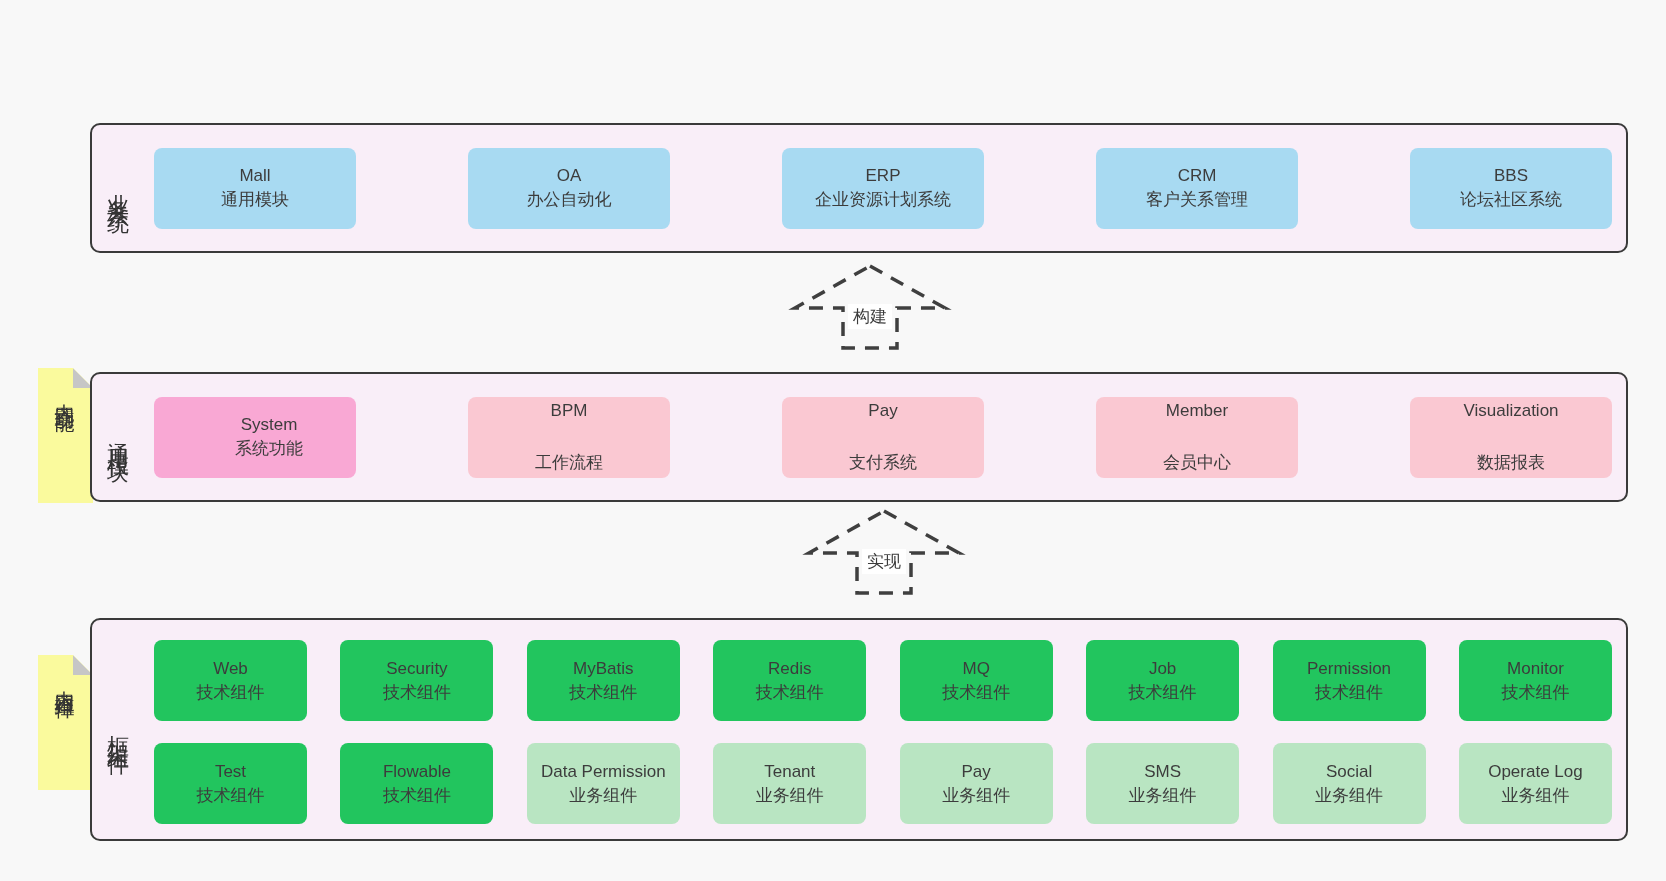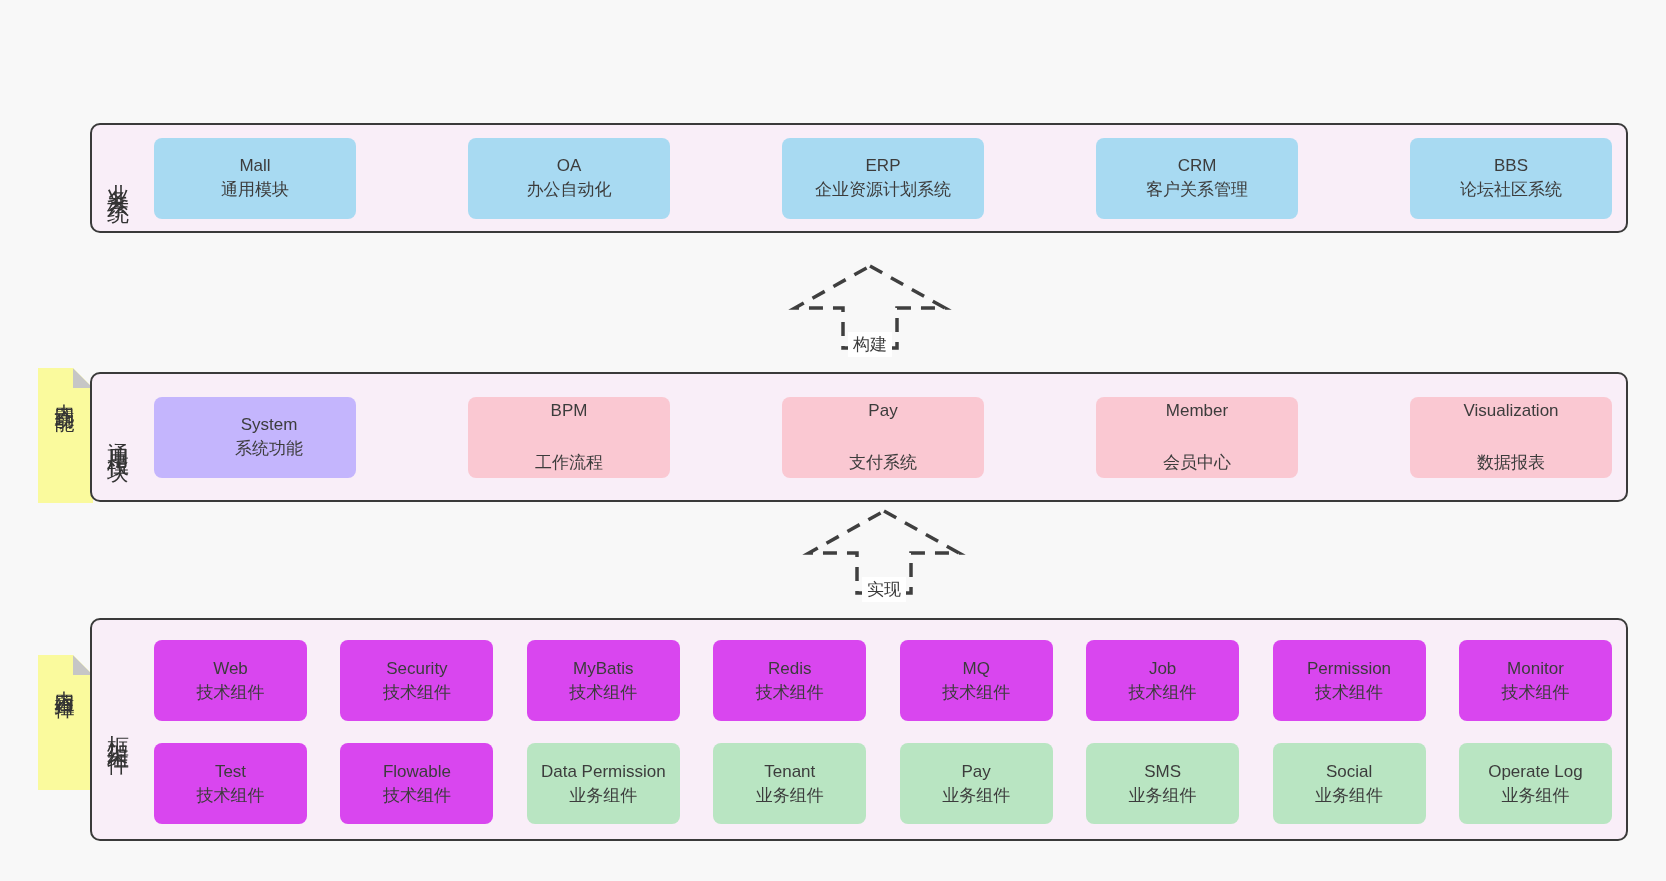--- a/index.html
+++ b/index.html
@@ -17,21 +17,21 @@
   
   .band{
     position:absolute;
     left:90px;width:1538px;
     background:#f9eef8;
     border:2px solid #3a3a3a;
     border-radius:10px;
     box-sizing:border-box;
     z-index:2;
   }
-  .band-business{top:123px;height:110px;}
+  .band-business{top:123px;height:130px;}
   .band-modules{top:372px;height:130px;}
   .band-framework{top:618px;height:223px;}
   .band-label{
     position:absolute;left:11px;top:50%;
     transform:translateY(-50%);
     writing-mode:vertical-rl;text-orientation:upright;
     font-size:22px;letter-spacing:6px;color:#333;
     white-space:nowrap;
   }
   .boxes-row{
@@ -50,39 +50,38 @@
     display:flex;flex-direction:column;
     align-items:center;justify-content:center;
     text-align:center;
     height:81px;border-radius:8px;
     font-size:17px;line-height:24px;
     box-sizing:border-box;padding:2px 8px;
   }
   .box-wide{flex:0 0 202px;}
   .box-narrow{flex:0 0 153px;}
   .box-blue{background:#a8daf2;}
-  .box-red{background:#c4b5fd;padding-left:36px;}
+  .box-red{background:#f9a8d4;padding-left:36px;}
   .box-pink{background:#fac8d2;gap:28px;}
-  .box-green-dark{background:#d946ef;}
+  .box-green-dark{background:#22c55e;}
   .box-green-light{background:#b9e5c2;}
   
   .arrow{
     position:absolute;width:170px;height:92px;z-index:1;
   }
   .arrow-build{left:785px;top:260px;}
   .arrow-implement{left:799px;top:505px;}
   .arrow svg{position:absolute;left:0;top:0;}
   .arrow-label{
     position:absolute;left:50%;top:44px;
     transform:translateX(-50%);
     background:#ffffff;
     padding:1px 5px;
     font-size:17px;color:#3c3c3c;
     white-space:nowrap;
-    margin-top:28px;
   }
   
   .sticky{
     position:absolute;left:38px;width:55px;height:135px;
     background:#fafa9d;
     clip-path:polygon(0 0,calc(100% - 20px) 0,100% 20px,100% 100%,0 100%);
     z-index:1;
   }
   .sticky-functions{top:368px;}
   .sticky-components{top:655px;}

